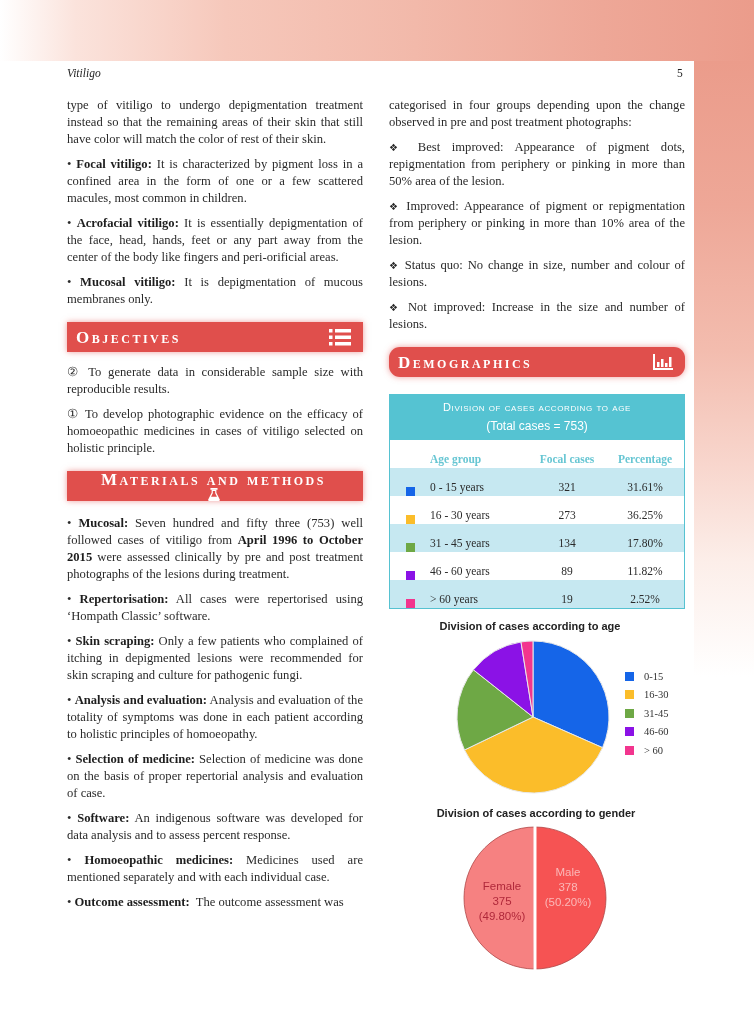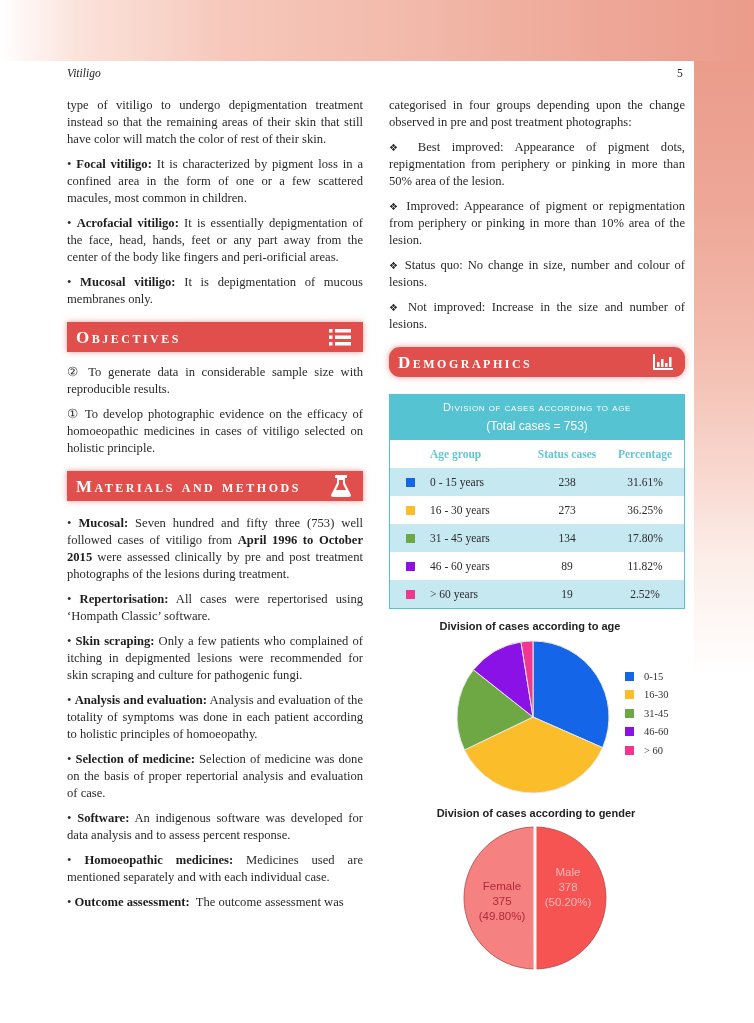--- a/index.html
+++ b/index.html
@@ -54,21 +54,21 @@
     border:1px solid #56c2d1; border-top:none;
     font-family:"Liberation Serif", serif;
   }
   .table .caption {
     background:#55c3d2; color:#fff; text-align:center;
     font-family:"Liberation Sans", sans-serif;
     padding:4px 0 4px 0;
   }
   .table .caption .t1 { font-size:11px; font-variant:small-caps; letter-spacing:0.6px; line-height:18px; }
   .table .caption .t2 { font-size:12px; line-height:20px;text-align:center; }
-  .table .row { display:flex; align-items:center; height:28px; font-size:11.5px; }
+  .table .row { display:flex; align-items:flex-end; height:28px; font-size:11.5px; }
   .table .row.hdr { height:28px; color:#67c6d3; font-weight:bold; font-size:11.5px; background:#fff; }
   .table .row.alt { background:#c6e8f1; }
   .table .row .sw { width:40px; display:flex; justify-content:center; }
   .table .row .sw span { width:9px; height:9px; display:block; }
   .table .row .c1 { width:98px; }
   .table .row .c2 { width:78px; text-align:center; }
   .table .row .c3 { width:78px; text-align:center; }
 
   .chart-title {
     font-family:"Liberation Sans", sans-serif; font-weight:bold; font-size:11px; color:#222;
@@ -106,21 +106,21 @@
       <rect x="0" y="6.5" width="3.5" height="3.5" fill="#fff"></rect>
         <rect x="6" y="6.5" width="16" height="3.5" fill="#fff"></rect>
       <rect x="0" y="13" width="3.5" height="3.5" fill="#fff"></rect>
         <rect x="6" y="13" width="16" height="3.5" fill="#fff"></rect>
     </svg>
   </div>
 
   <p><span>②</span><span> To generate data in considerable sample size with reproducible results.</span></p>
   <p><span>①</span><span> To develop photographic evidence on the efficacy of homoeopathic medicines in cases of vitiligo selected on holistic principle.</span></p>
 
-  <div class="section-head" style="margin-top:14px; margin-bottom:14px;">
+  <div class="section-head" style="margin-top:14px; margin-bottom:14px;flex-direction:column;">
     <span class="title">Materials and Methods</span>
     <svg width="20" height="22" viewBox="0 0 20 22">
       <rect x="4" y="0" width="12" height="3" fill="#fff"></rect>
       <path d="M6 3 H14 V8 L20 20 Q20 22 18 22 H2 Q0 22 0 20 L6 8 Z" fill="#fff"></path>
       <path d="M8 5 H12 V9 L15 15 H5 L8 9 Z" fill="#e04f4c"></path>
     </svg>
   </div>
 
   <p>• <b>Mucosal:</b><span> Seven hundred and fifty three (753) well followed cases of vitiligo from </span><b>April 1996 to October 2015</b><span> were assessed clinically by pre and post treatment photographs of the lesions during treatment.</span></p>
   <p>• <b>Repertorisation:</b><span> All cases were repertorised using ‘Hompath Classic’ software.</span></p>
@@ -152,30 +152,30 @@
   </div>
 
   <div class="table" style="margin-top:17px;">
     <div class="caption">
       <div class="t1">Division of cases according to age</div>
       <div class="t2">(Total cases = 753)</div>
     </div>
     <div class="row hdr">
       <div class="sw"></div>
       <div class="c1">Age group</div>
-      <div class="c2">Status cases</div>
+      <div class="c2">Focal cases</div>
       <div class="c3">Percentage</div>
     </div>
     <div id="table-body">
         <div class="row alt">
           <div class="sw">
             <span style="background: rgb(21, 101, 232);"></span>
           </div>
           <div class="c1">0 - 15 years</div>
-          <div class="c2">238</div>
+          <div class="c2">321</div>
           <div class="c3">31.61%</div>
         </div>
         <div class="row">
           <div class="sw">
             <span style="background: rgb(251, 189, 42);"></span>
           </div>
           <div class="c1">16 - 30 years</div>
           <div class="c2">273</div>
           <div class="c3">36.25%</div>
         </div>

